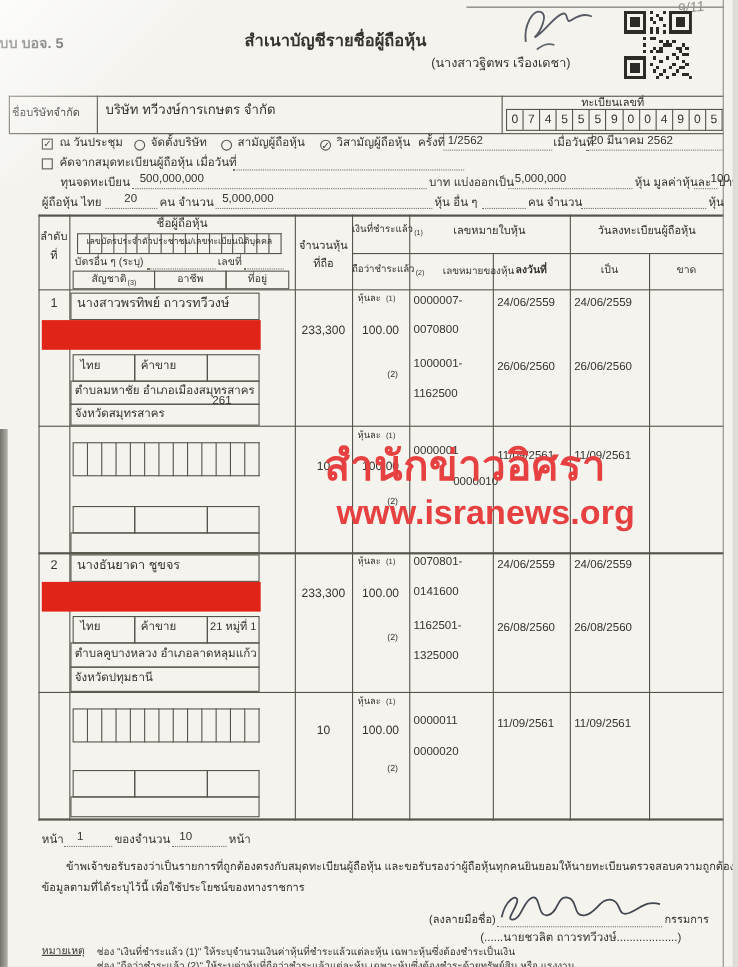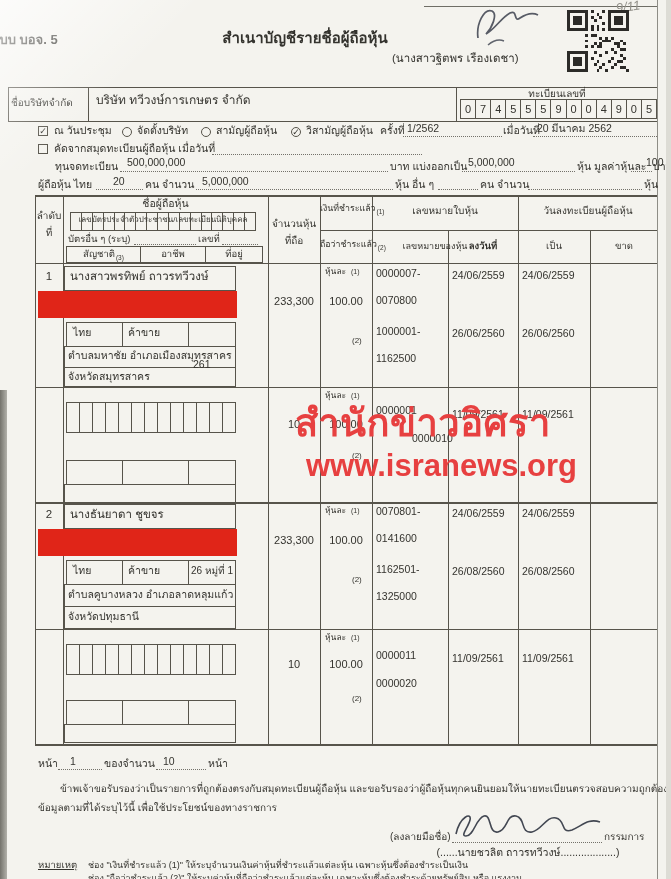--- a/index.html
+++ b/index.html
@@ -296,21 +296,21 @@
 
   <div class="t ctr" style="left:35px;top:508px;width:28px;font-size:11.5px;">2</div>
   <div class="bx" style="left:64px;top:504px;width:172px;height:25px;"></div>
   <div class="t" style="left:70px;top:508px;font-size:11.5px;">นางธันยาดา ชูขจร</div>
   <div class="redbar" style="left:38px;top:529px;width:199px;height:27px;"></div>
   <div class="bx" style="left:66px;top:560px;width:57px;height:25px;"></div>
   <div class="bx" style="left:122px;top:560px;width:67px;height:25px;"></div>
   <div class="bx" style="left:188px;top:560px;width:48px;height:25px;"></div>
   <div class="t" style="left:73px;top:565px;font-size:10.5px;">ไทย</div>
   <div class="t" style="left:128px;top:565px;font-size:10.5px;">ค้าขาย</div>
-  <div class="t" style="left:191px;top:565px;font-size:10px;">26 หมู่ที่ 1</div>
+  <div class="t" style="left:191px;top:565px;font-size:10px;">21 หมู่ที่ 1</div>
   <div class="bx" style="left:64px;top:584px;width:172px;height:23px;"></div>
   <div class="t" style="left:68px;top:589px;font-size:10.5px;">ตำบลคูบางหลวง อำเภอลาดหลุมแก้ว</div>
   <div class="bx" style="left:64px;top:606px;width:172px;height:23px;"></div>
   <div class="t" style="left:68px;top:611px;font-size:10.5px;">จังหวัดปทุมธานี</div>
   <div class="t ctr" style="left:268px;top:534px;width:52px;font-size:11px;">233,300</div>
   <div class="t" style="left:325px;top:506px;font-size:8.5px;"><span>หุ้นละ</span>&nbsp;&nbsp;<span style="font-size:7px;">(1)</span></div>
   <div class="t ctr" style="left:320px;top:534px;width:52px;font-size:11px;">100.00</div>
   <div class="t" style="left:352px;top:576px;font-size:8px;">(2)</div>
   <div class="t" style="left:376px;top:506px;font-size:10.5px;">0070801-</div>
   <div class="t" style="left:376px;top:533px;font-size:10.5px;">0141600</div>

